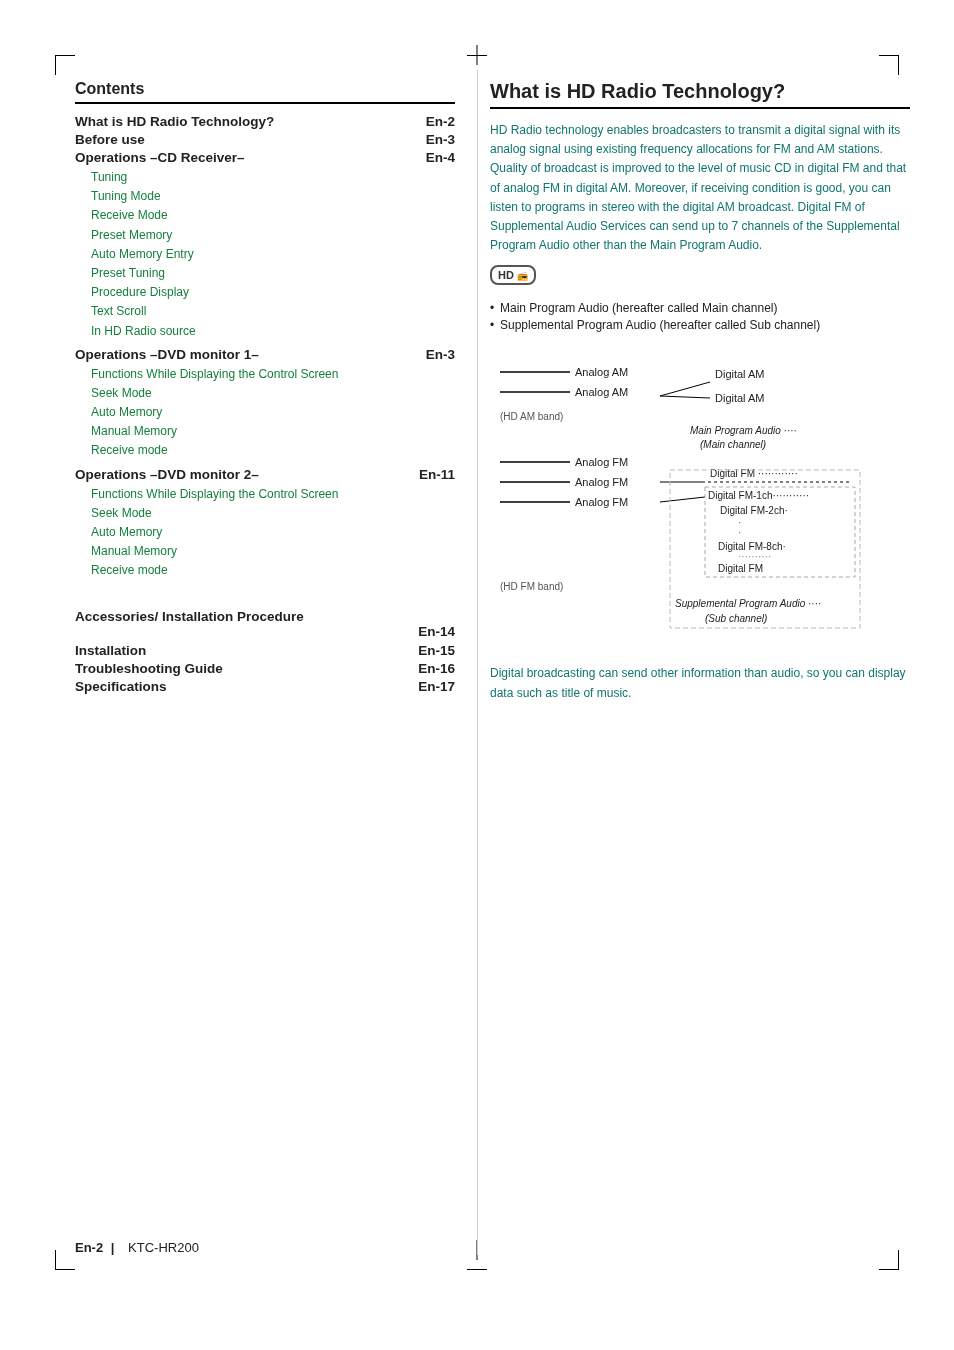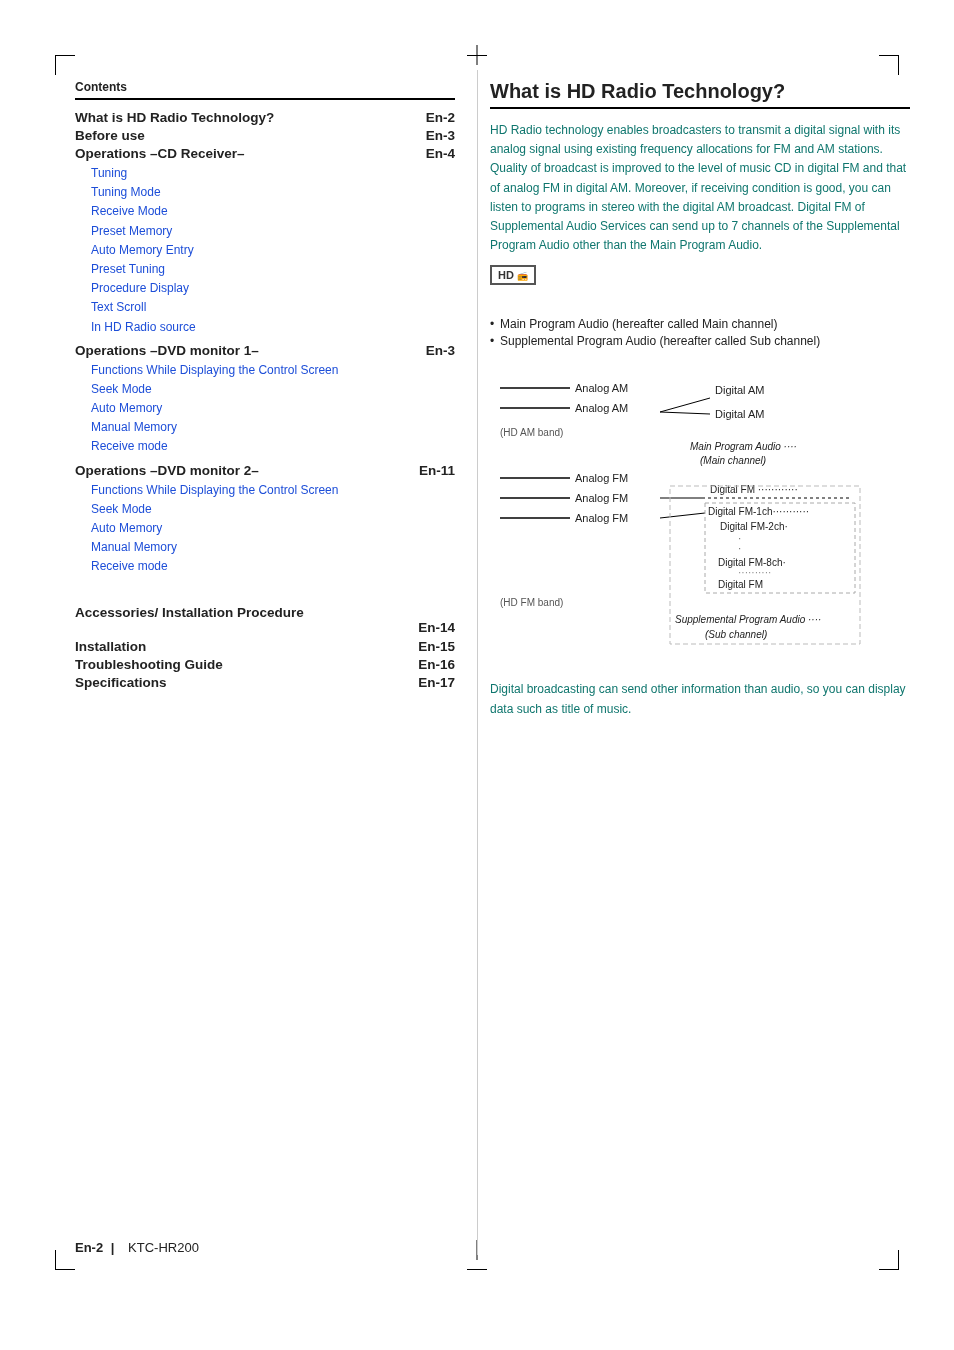--- a/index.html
+++ b/index.html
@@ -60,21 +60,21 @@
     
     .right-col {
       position: absolute;
       top: 80px;
       left: 490px;
       width: 420px;
     }
 
     
     .section-title {
-      font-size: 12px;
+      font-size: 16px;
       font-weight: bold;
       border-bottom: 2px solid #000;
       padding-bottom: 4px;
       margin-bottom: 10px;
     }
 
     .toc-row {
       display: flex;
       justify-content: space-between;
       align-items: baseline;
@@ -88,21 +88,21 @@
 
     .toc-page {
       font-weight: bold;
       font-size: 13.5px;
       white-space: nowrap;
       margin-left: 8px;
     }
 
     .toc-sub {
       font-size: 12px;
-      color: #1d4ed8;
+      color: #15803d;
       margin-left: 16px;
       line-height: 1.6;
     }
 
     .toc-sub-item {
       display: block;
     }
 
     
     .right-title {
@@ -117,25 +117,25 @@
       font-size: 12px;
       line-height: 1.6;
       color: #0f766e;
       margin-bottom: 10px;
     }
 
     
     .hd-icon {
       display: inline-block;
       border: 2px solid #555;
-      border-radius: 0;
+      border-radius: 8px;
       padding: 2px 6px;
       font-size: 11px;
       font-weight: bold;
-      margin-bottom: 24px;
+      margin-bottom: 8px;
       color: #333;
     }
 
     .bullet-list {
       font-size: 12px;
       margin-bottom: 10px;
     }
     .bullet-list li {
       list-style: none;
       padding-left: 10px;

